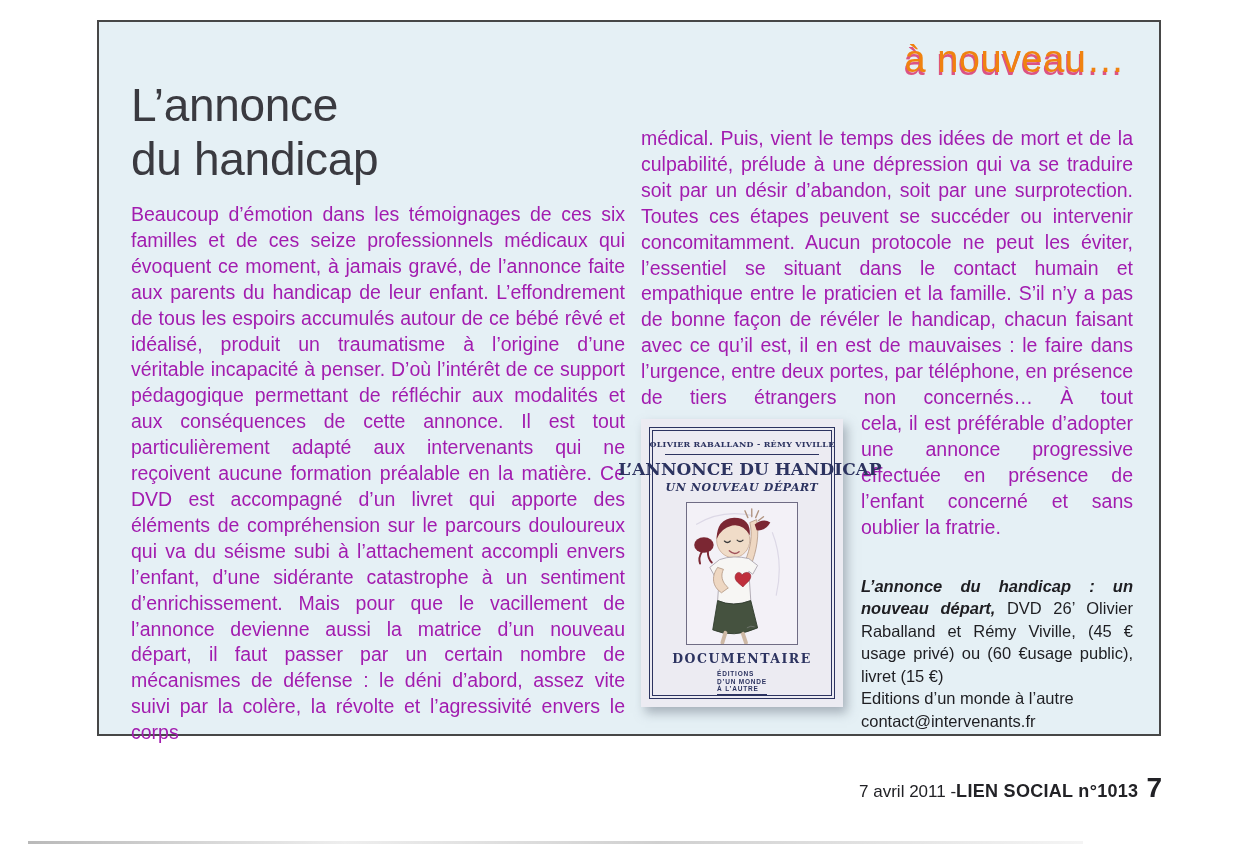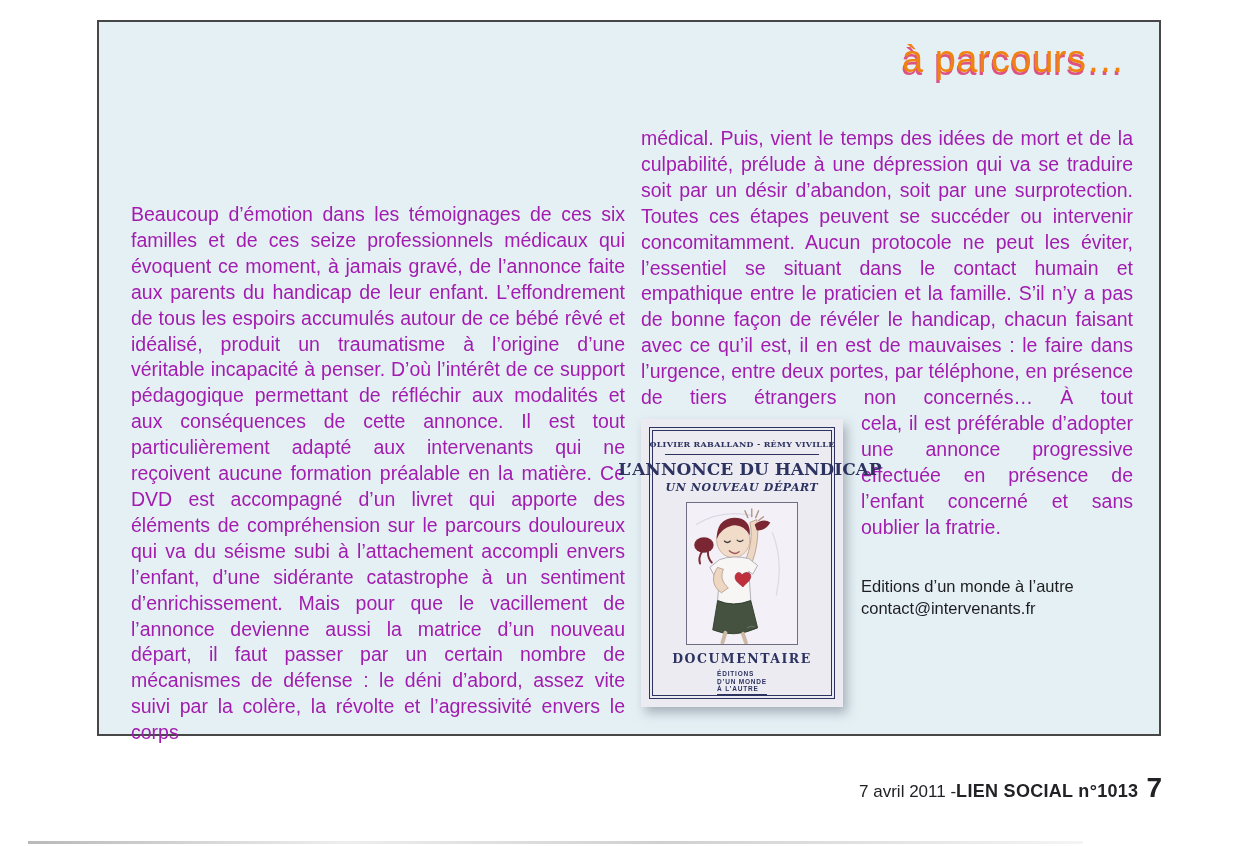--- a/index.html
+++ b/index.html
@@ -158,22 +158,26 @@
       rgba(120,120,120,.35) 60%, rgba(150,150,150,.1));
   }
 </style>
 </head>
 <body>
 
 <div class="scan-page">
 
   <div class="article-box">
 
-    <div class="signal-label">à parcours…</div>
-
+    <div class="signal-label">à nouveau…</div>
+
+    <h1 class="article-title">
+      <span>L’annonce</span><br>
+      <span>du handicap</span>
+    </h1>
 
     <div class="col col-left">
       <p class="body runs-on">Beaucoup d’émotion dans les témoignages de ces six familles et de ces seize professionnels médicaux qui évoquent ce moment, à jamais gravé, de l’annonce faite aux parents du handicap de leur enfant. L’effondrement de tous les espoirs accumulés autour de ce bébé rêvé et idéalisé, produit un traumatisme à l’origine d’une véritable incapacité à penser. D’où l’intérêt de ce support pédagogique permettant de réfléchir aux modalités et aux conséquences de cette annonce. Il est tout particulièrement adapté aux intervenants qui ne reçoivent aucune formation préalable en la matière. Ce DVD est accompagné d’un livret qui apporte des éléments de compréhension sur le parcours douloureux qui va du séisme subi à l’attachement accompli envers l’enfant, d’une sidérante catastrophe à un sentiment d’enrichissement. Mais pour que le vacillement de l’annonce devienne aussi la matrice d’un nouveau départ, il faut passer par un certain nombre de mécanismes de défense : le déni d’abord, assez vite suivi par la colère, la révolte et l’agressivité envers le corps</p>
     </div>
 
     <div class="col col-right">
       <p class="body runs-on">médical. Puis, vient le temps des idées de mort et de la culpabilité, prélude à une dépression qui va se traduire soit par un désir d’abandon, soit par une surprotection. Toutes ces étapes peuvent se succéder ou intervenir concomitamment. Aucun protocole ne peut les éviter, l’essentiel se situant dans le contact humain et empathique entre le praticien et la famille. S’il n’y a pas de bonne façon de révéler le handicap, chacun faisant avec ce qu’il est, il en est de mauvaises : le faire dans l’urgence, entre deux portes, par téléphone, en présence de tiers étrangers non concernés… À tout</p>
 
       <figure class="dvd-cover">
         <div class="dvd-frame">
@@ -206,20 +210,23 @@
             <span>Éditions</span>
             <span>d’un monde</span>
             <span>à l’autre</span>
           </div>
         </div>
       </figure>
 
       <p class="body">cela, il est préférable d’adopter une annonce progressive effectuée en présence de l’enfant concerné et sans oublier la fratrie.</p>
 
       <div class="caption-block">
+        <p class="cap-para">
+          <span class="cap-lead">L’annonce du handicap : un nouveau départ,</span><span> DVD 26’ Olivier Raballand et Rémy Viville, (45 € usage privé) ou (60 €usage public), livret (15 €)</span>
+        </p>
         <div>Editions d’un monde à l’autre</div>
         <div>contact@intervenants.fr</div>
       </div>
     </div>
 
   </div>
 
   <div class="footer">
     <span class="footer-date">7 avril 2011 -</span>
     <span class="footer-mag">LIEN SOCIAL n°1013</span>

